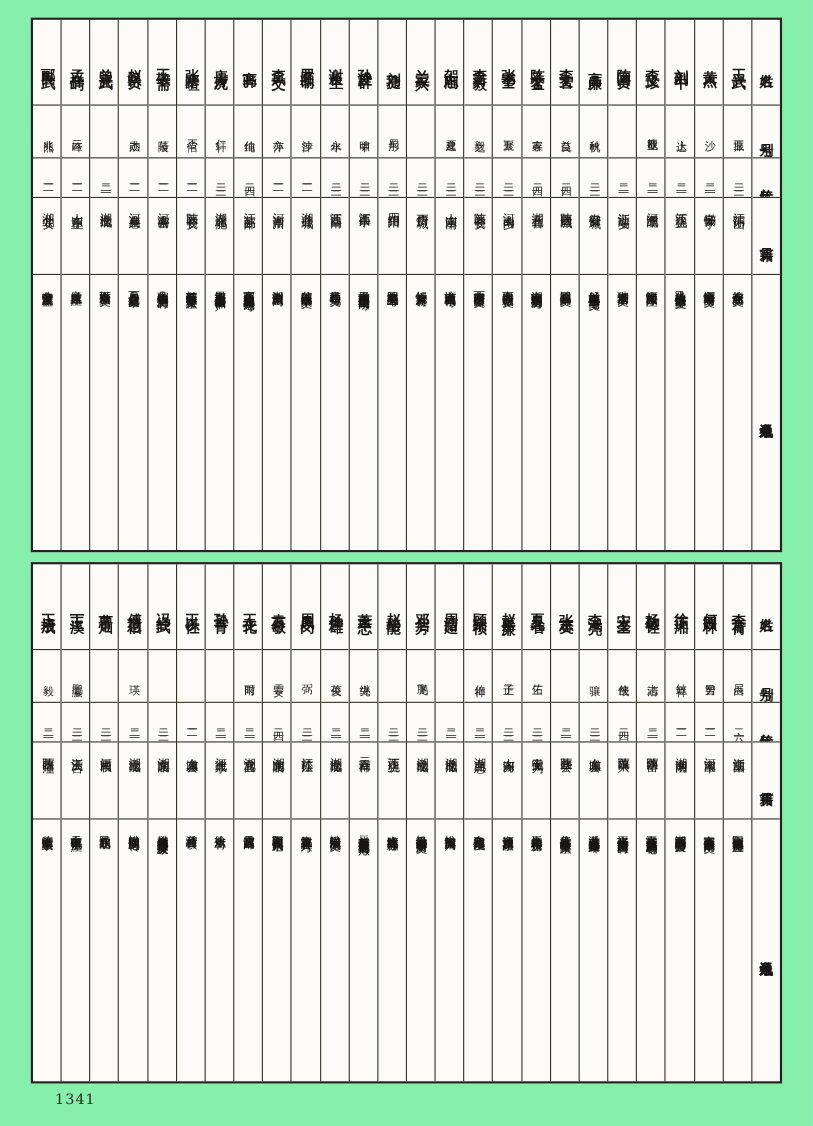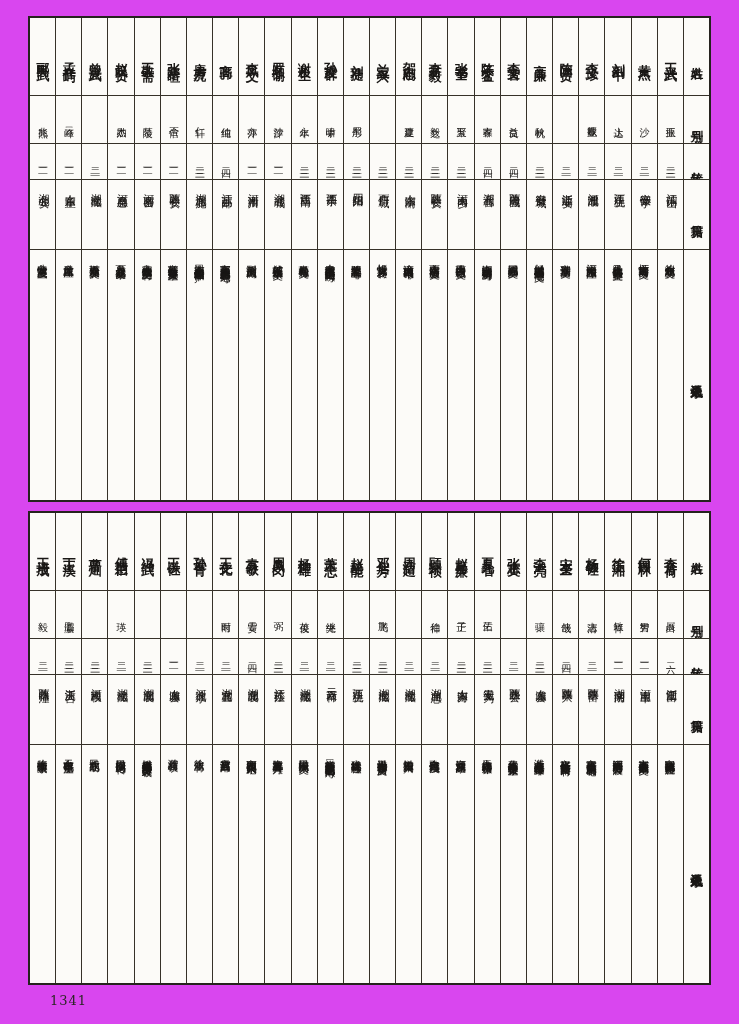--- a/index.html
+++ b/index.html
@@ -4,21 +4,21 @@
 <style>
   html,body{margin:0;padding:0;}
   body{
     width:739px;height:1024px;overflow:hidden;
     background:#efeeea;
     font-family:"DejaVu Sans",sans-serif;
     color:#191715;
   }
   .page{
     width:739px;height:1024px;
-    background:#d946ef;
+    background:#86efac;
     box-sizing:border-box;
     padding:16px 28px 0 28px;
     position:relative;
   }
   .table{
     display:flex;
     flex-direction:row-reverse; 
     border:2px solid #26231f;
     background:#fcfbf8;
   }

